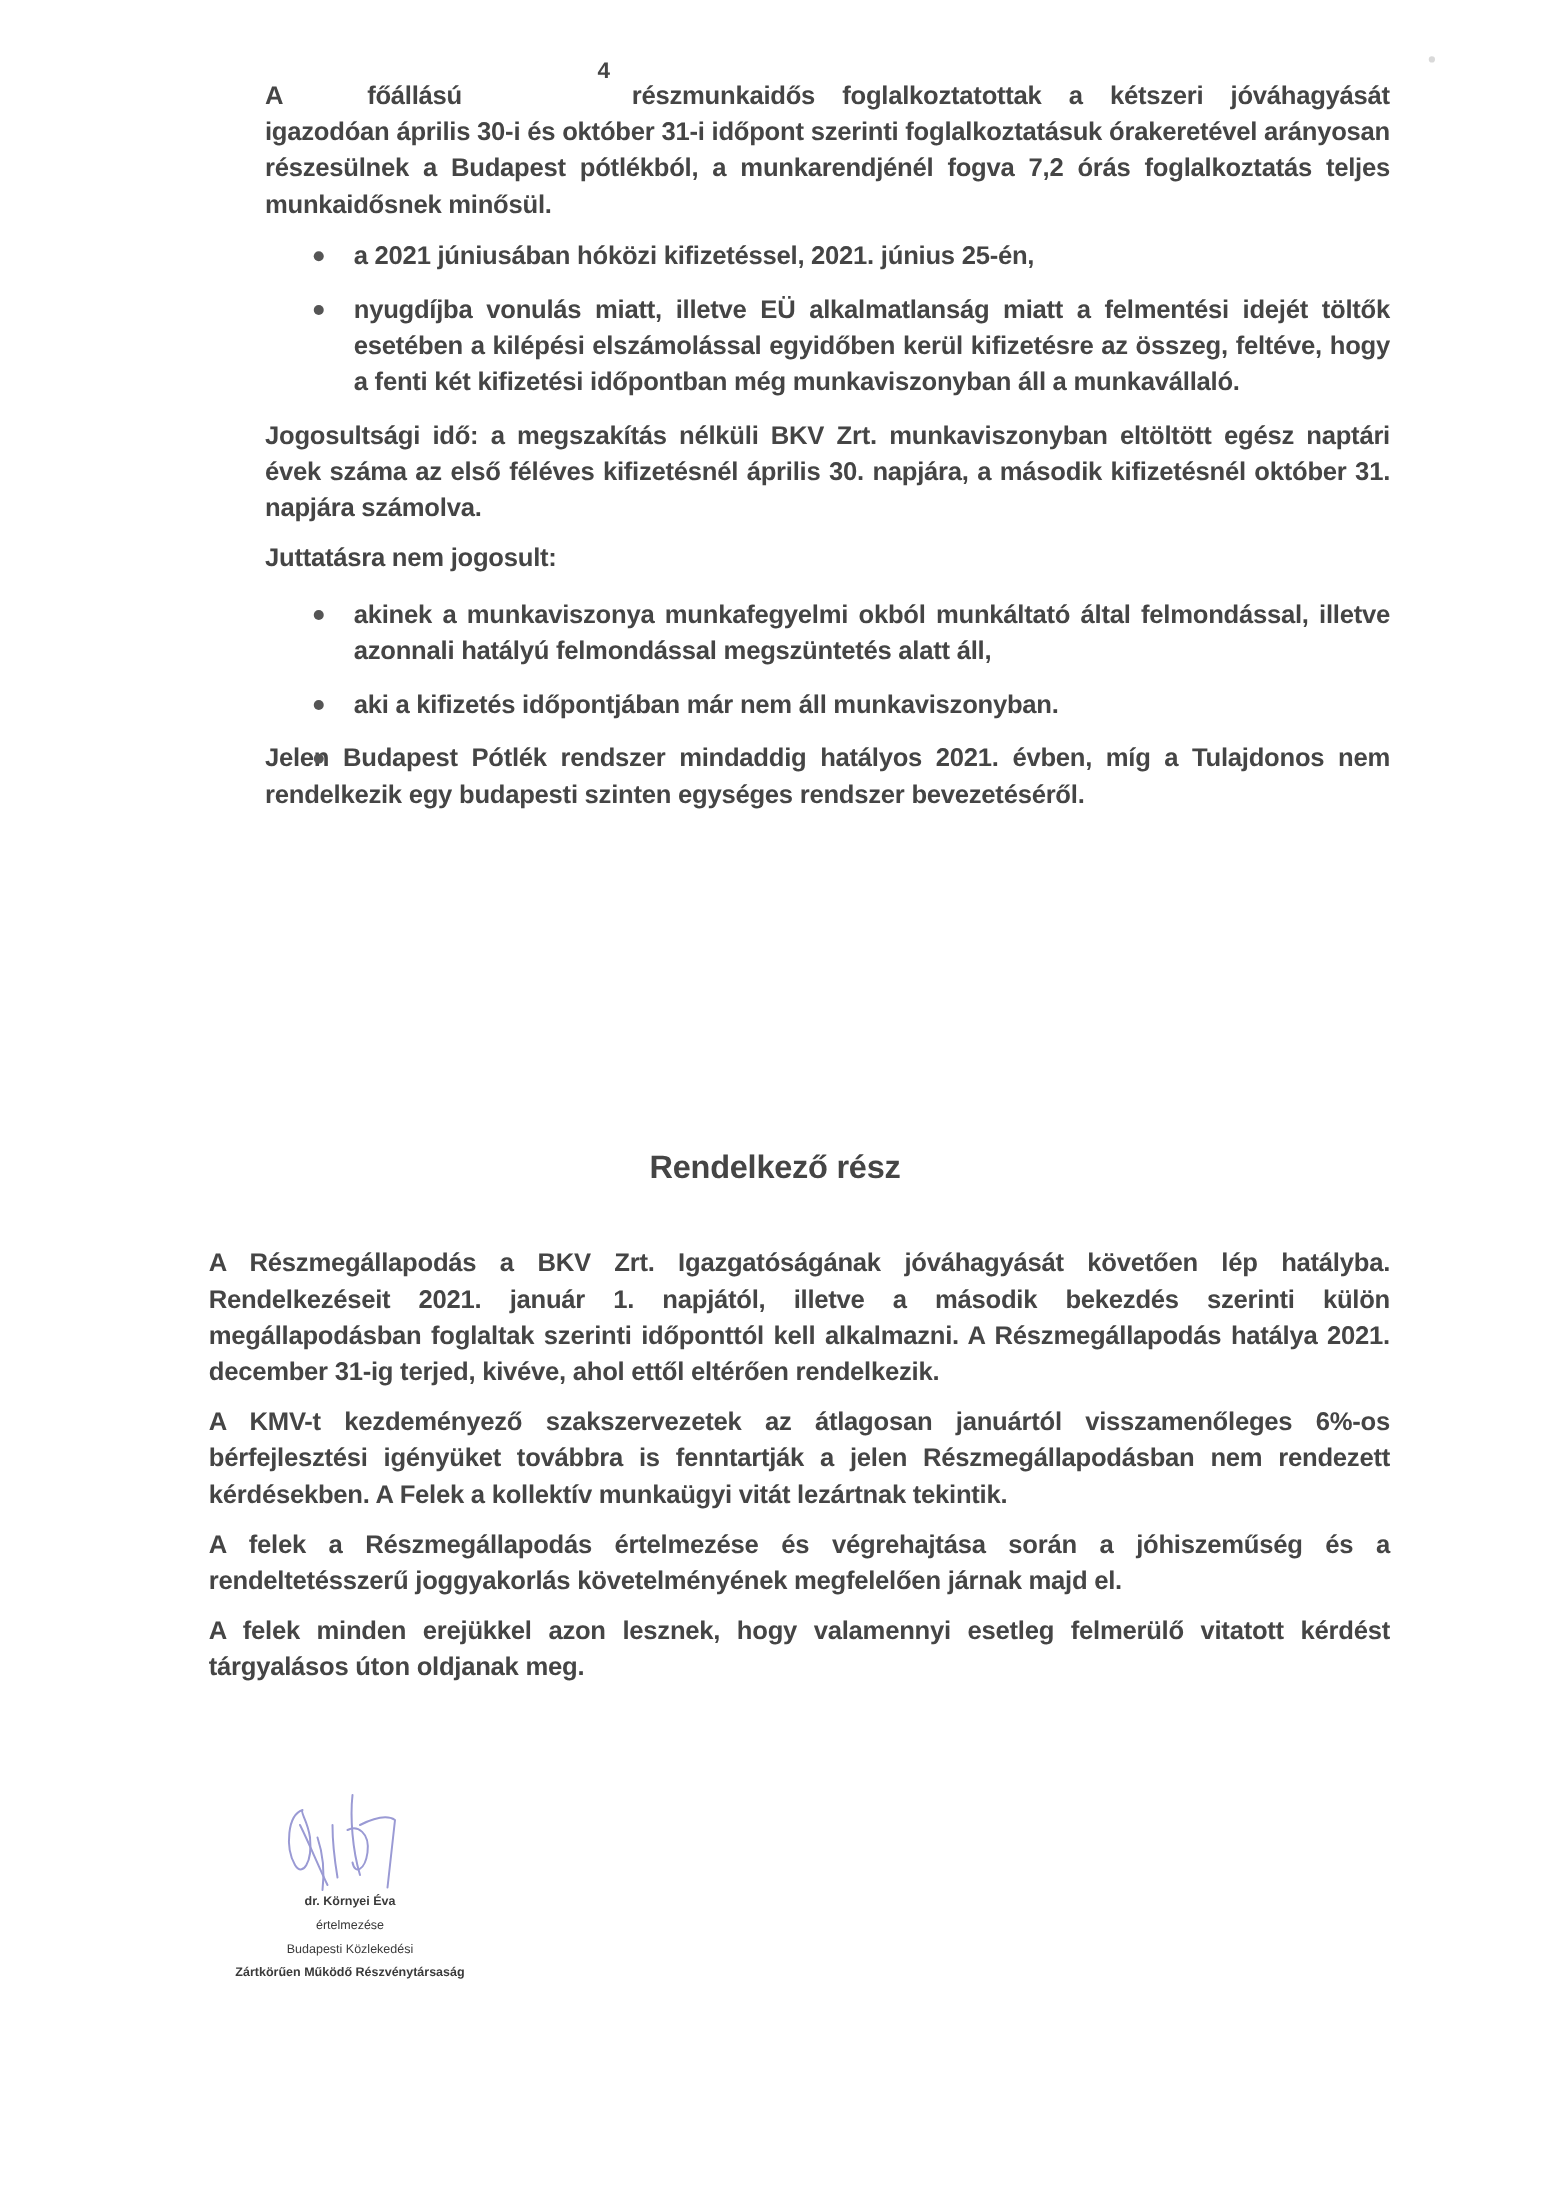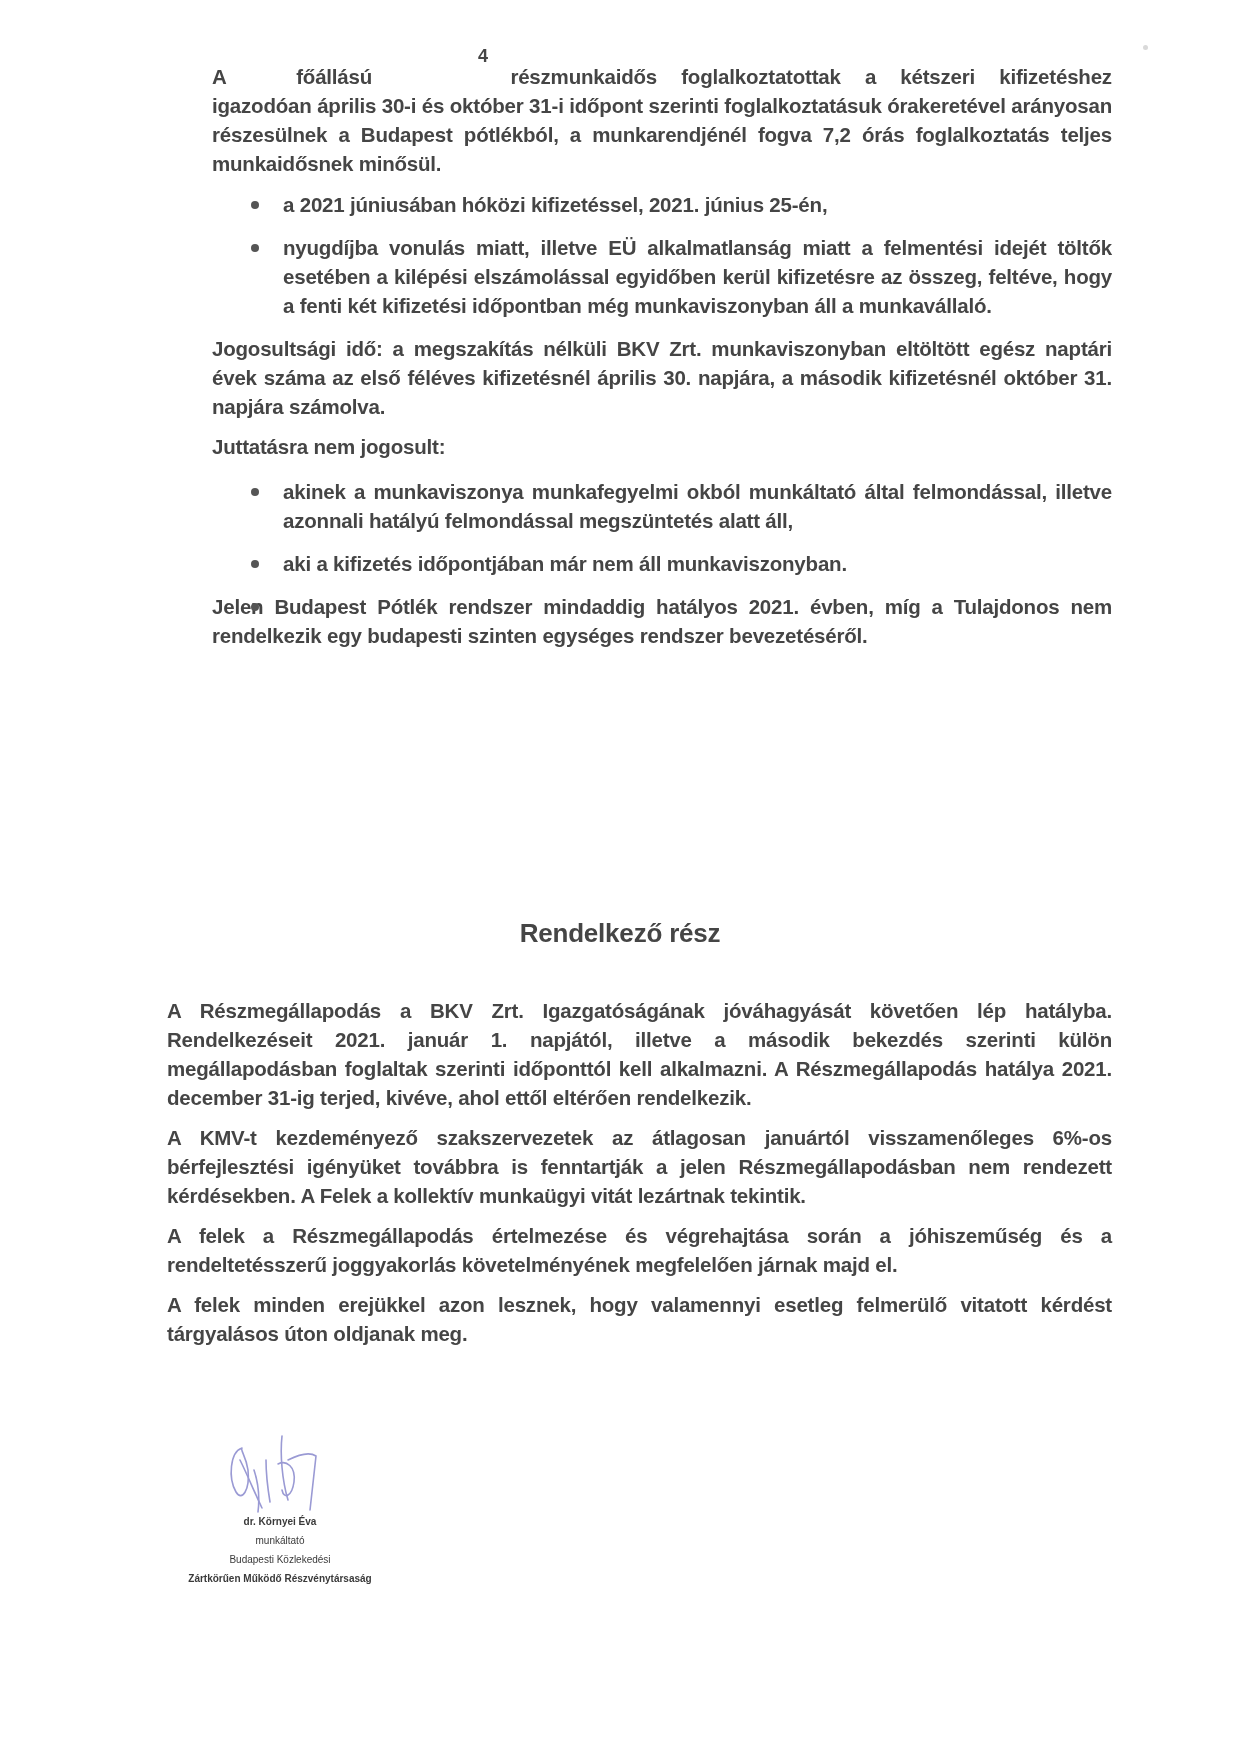--- a/index.html
+++ b/index.html
@@ -122,21 +122,21 @@
 
   <div class="textcol" style="top:62px;">
     <div class="para" style="margin-bottom:12px;">
       <div class="first-line">
         <span style="width:60px">A</span>
         <span style="width:190px">főállású</span>
         <span>részmunkaidős</span>
         <span>foglalkoztatottak</span>
         <span>a</span>
         <span>kétszeri</span>
-        <span>kifizetéshez</span>
+        <span>jóváhagyását</span>
       </div>
       <div style="text-align:justify;">igazodóan április 30-i és október 31-i időpont szerinti foglalkoztatásuk órakeretével arányosan részesülnek a Budapest pótlékból, a munkarendjénél fogva 7,2 órás foglalkoztatás teljes munkaidősnek minősül.</div>
     </div>
 
     <ul class="bullets">
       <li><span class="dot"></span><span>a 2021 júniusában hóközi kifizetéssel, 2021. június 25-én,</span></li>
       <li><span class="dot"></span><span>nyugdíjba vonulás miatt, illetve EÜ alkalmatlanság miatt a felmentési idejét töltők esetében a kilépési elszámolással egyidőben kerül kifizetésre az összeg, feltéve, hogy a fenti két kifizetési időpontban még munkaviszonyban áll a munkavállaló.</span></li>
     </ul>
 
     <div class="para">Jogosultsági idő: a megszakítás nélküli BKV Zrt. munkaviszonyban eltöltött egész naptári évek száma az első féléves kifizetésnél április 30. napjára, a második kifizetésnél október 31. napjára számolva.</div>
@@ -167,18 +167,18 @@
       <path d="M84 40 C88 52, 90 66, 88 82"></path>
       <path d="M96 30 C96 46, 98 60, 100 72"></path>
       <path d="M112 6 C110 24, 112 50, 118 70"></path>
       <path d="M108 34 C116 30, 126 36, 124 52 C122 66, 114 70, 112 60"></path>
       <path d="M118 30 C130 24, 140 22, 146 26 C144 44, 142 62, 140 80"></path>
     </g>
   </svg>
 
   <div class="sig-block">
     <div class="name">dr. Környei Éva</div>
-    <div>munkáltató</div>
+    <div>értelmezése</div>
     <div>Budapesti Közlekedési</div>
     <div class="company2">Zártkörűen Működő Részvénytársaság</div>
   </div>
 
 </div>
 
 </body></html>

